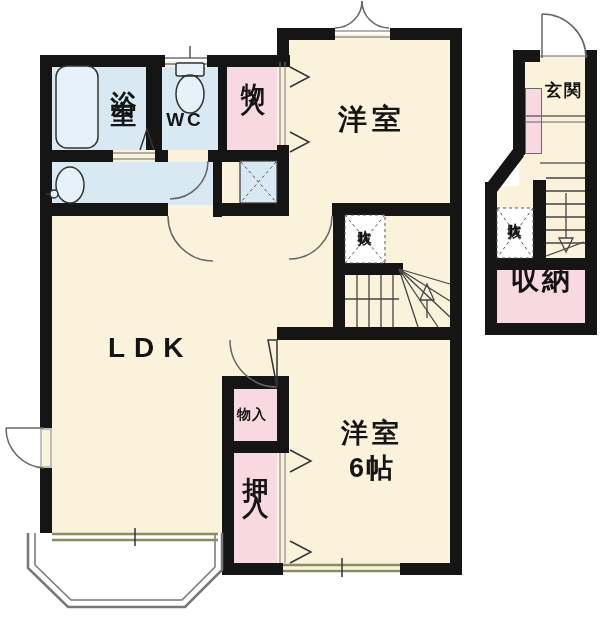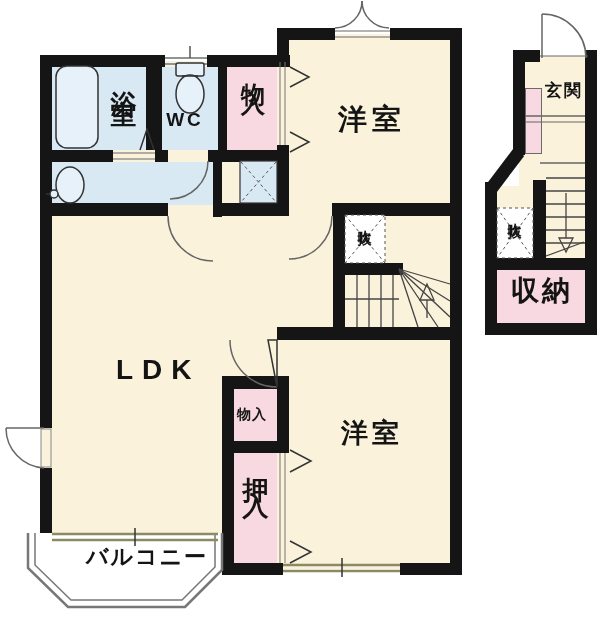--- a/index.html
+++ b/index.html
@@ -214,22 +214,22 @@
         <line x1="46" y1="194" x2="50" y2="194"></line>
       </g>
     </g>
   </svg>
 
   <div class="lbl v" style="left:107px;top:70px;font-size:26px;letter-spacing:9px;">浴室</div>
   <div class="lbl c" style="left:160px;top:109px;width:50px;font-size:19px;letter-spacing:3px;">WC</div>
   <div class="lbl v" style="left:237px;top:64px;font-size:24px;letter-spacing:7px;">物入</div>
   <div class="lbl c" style="left:312px;top:100px;width:120px;font-size:29px;letter-spacing:5px;">洋室</div>
   <div class="lbl v" style="left:356px;top:219px;font-size:14px;letter-spacing:2px;">吹抜</div>
-  <div class="lbl" style="left:116px;top:332px;font-size:28px;letter-spacing:9px;margin-top:22px;">LDK</div>
+  <div class="lbl" style="left:108px;top:332px;font-size:28px;letter-spacing:9px;">LDK</div>
   <div class="lbl c" style="left:227px;top:406px;width:50px;font-size:14px;letter-spacing:1px;">物入</div>
   <div class="lbl v" style="left:239px;top:456px;font-size:26px;letter-spacing:14px;">押入</div>
   <div class="lbl c" style="left:312px;top:415px;width:120px;font-size:27px;letter-spacing:4px;">洋室</div>
-  <div class="lbl c" style="left:62px;top:542px;width:170px;font-size:22px;letter-spacing:2px;">バルコニー</div>
+  <div class="lbl c" style="left:312px;top:450px;width:120px;font-size:27px;letter-spacing:2px;">6帖</div>
   <div class="lbl c" style="left:538px;top:79px;width:52px;font-size:17px;letter-spacing:2px;">玄関</div>
   <div class="lbl v" style="left:506px;top:212px;font-size:14px;letter-spacing:2px;">吹抜</div>
-  <div class="lbl c" style="left:494px;top:272px;width:96px;font-size:28px;letter-spacing:3px;text-align:center;">収納</div>
+  <div class="lbl c" style="left:494px;top:261px;width:96px;font-size:28px;letter-spacing:3px;text-align:center;">収納</div>
 
 </div>
 
 </body></html>

